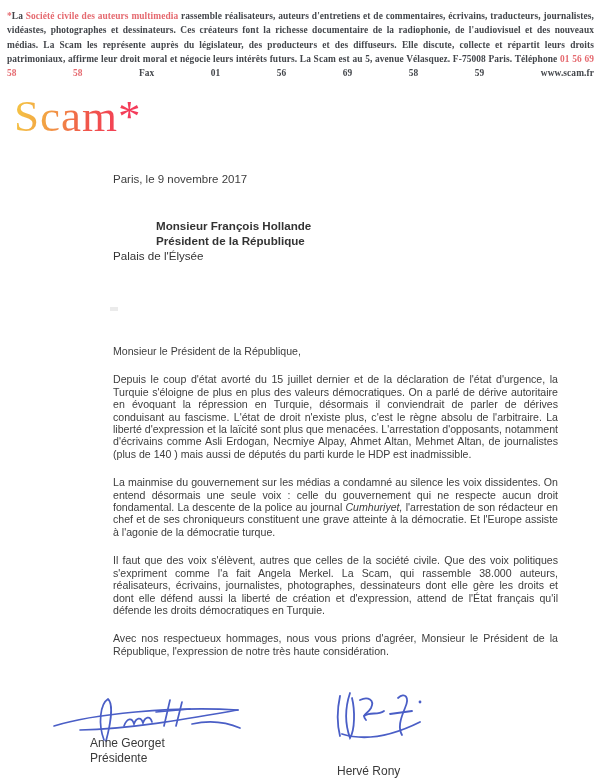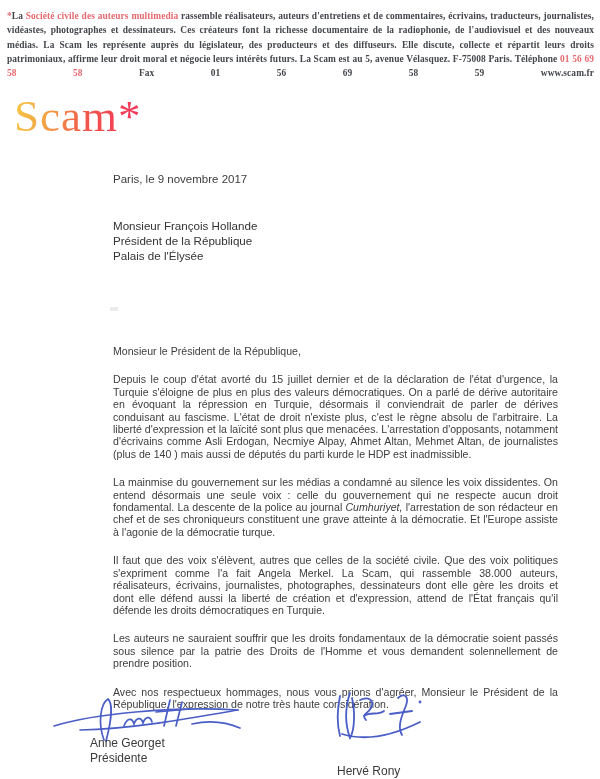--- a/index.html
+++ b/index.html
@@ -18,21 +18,21 @@
         font-family:"Liberation Serif",serif;font-weight:400;
         font-size:45px;line-height:1.1;letter-spacing:1px;
         color:#f0564b;
         background:linear-gradient(100deg,#f5c845 0%,#f2a343 26%,#f0564b 58%,#f43a5a 88%);
         -webkit-background-clip:text;background-clip:text;
         -webkit-text-fill-color:transparent;}
 
   .dateline{position:absolute;left:113px;top:173px;font-size:11.5px;color:#3d3d3d;text-align:center;}
 
   .recipient{position:absolute;left:113px;top:218px;font-size:11.6px;line-height:15px;color:#333333;}
-  .recipient .bold{font-weight:400;}
+  .recipient .bold{font-weight:700;margin-left:43px;}
 
   .stray{position:absolute;left:110px;top:307px;width:8px;height:4px;background:#ebebeb;}
 
   .letter-body{position:absolute;left:113px;top:329px;width:445px;
                font-size:10.6px;line-height:12.4px;text-align:justify;color:#3d3d3d;}
   .letter-body p{margin:16px 0 12px 0;}
   .letter-body p.salutation{text-align:left;margin-bottom:14px;}
   .letter-body i{font-style:italic;}
 
   .sig-svg{position:absolute;}
@@ -59,21 +59,20 @@
     <div>Palais de l'Élysée</div>
   </div>
 
   <div class="stray"></div>
 
   <div class="letter-body">
     <p class="salutation">Monsieur le Président de la République,</p>
     <p>Depuis le coup d'état avorté du 15 juillet dernier et de la déclaration de l'état d'urgence, la Turquie s'éloigne de plus en plus des valeurs démocratiques. On a parlé de dérive autoritaire en évoquant la répression en Turquie, désormais il conviendrait de parler de dérives conduisant au fascisme. L'état de droit n'existe plus, c'est le règne absolu de l'arbitraire. La liberté d'expression et la laïcité sont plus que menacées. L'arrestation d'opposants, notamment d'écrivains comme Asli Erdogan, Necmiye Alpay, Ahmet Altan, Mehmet Altan, de journalistes (plus de 140 ) mais aussi de députés du parti kurde le HDP est inadmissible.</p>
     <p><span>La mainmise du gouvernement sur les médias a condamné au silence les voix dissidentes. On entend désormais une seule voix : celle du gouvernement qui ne respecte aucun droit fondamental. La descente de la police au journal </span><i>Cumhuriyet,</i><span> l'arrestation de son rédacteur en chef et de ses chroniqueurs constituent une grave atteinte à la démocratie. Et l'Europe assiste à l'agonie de la démocratie turque.</span></p>
     <p>Il faut que des voix s'élèvent, autres que celles de la société civile. Que des voix politiques s'expriment comme l'a fait Angela Merkel. La Scam, qui rassemble 38.000 auteurs, réalisateurs, écrivains, journalistes, photographes, dessinateurs dont elle gère les droits et dont elle défend aussi la liberté de création et d'expression, attend de l'État français qu'il défende les droits démocratiques en Turquie.</p>
-    <p>Les auteurs ne sauraient souffrir que les droits fondamentaux de la démocratie soient passés sous silence par la patrie des Droits de l'Homme et vous demandent solennellement de prendre position.</p>
     <p>Avec nos respectueux hommages, nous vous prions d'agréer, Monsieur le Président de la République, l'expression de notre très haute considération.</p>
   </div>
 
   <svg class="sig-svg sig-left-svg" width="195" height="48" viewBox="0 0 195 48" fill="none" stroke="#4a5ec6" stroke-width="1.7" stroke-linecap="round">
     <path d="M2 30 C 40 18 120 10 186 14"></path>
     <path d="M186 14 C 140 22 80 33 28 34"></path>
     <path d="M52 44 C 46 28 48 8 56 3 C 62 8 58 30 54 45"></path>
     <path d="M72 30 C 75 22 80 21 82 28 C 84 22 89 20 91 27 C 93 21 98 19 100 26"></path>
     <path d="M112 30 L 118 4"></path>
     <path d="M124 30 L 130 6"></path>

